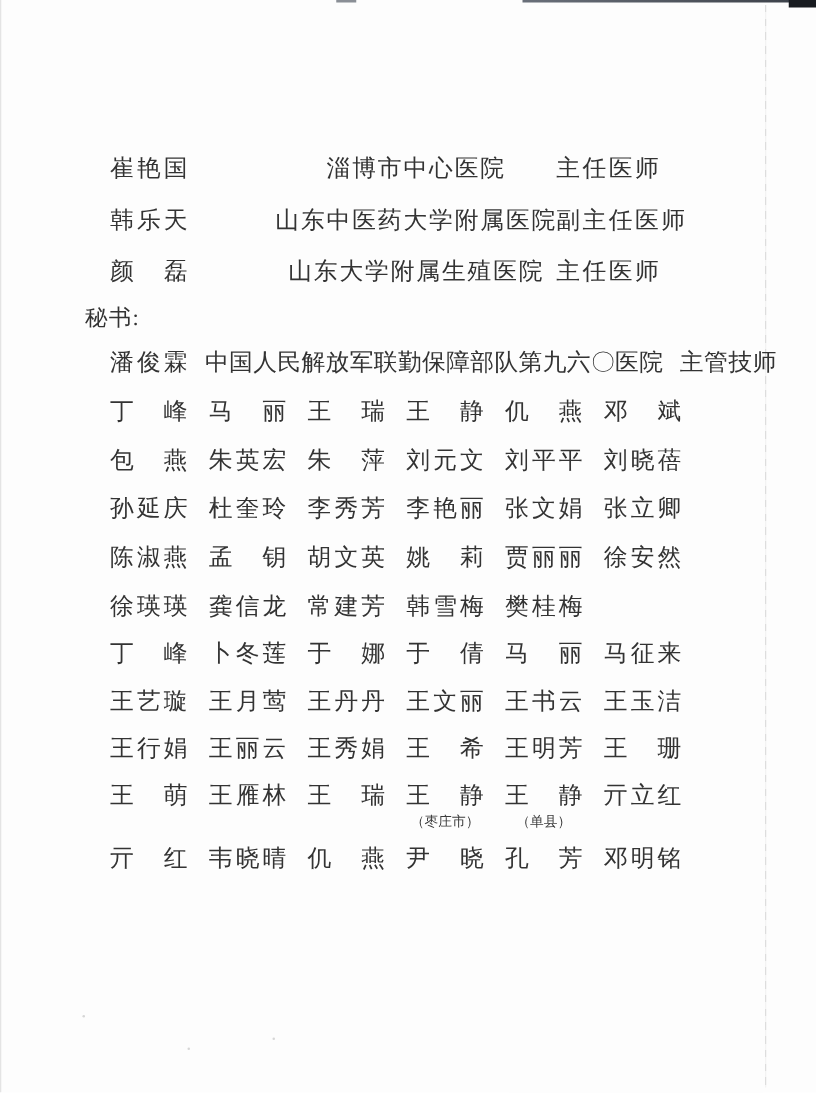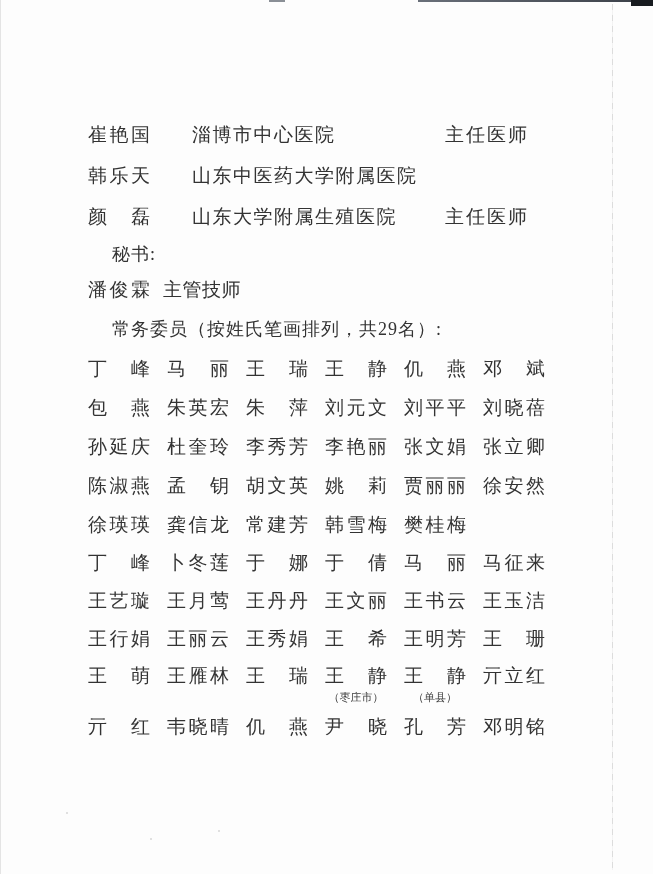--- a/index.html
+++ b/index.html
@@ -21,24 +21,24 @@
   .art-fold-line{position:absolute;top:4px;left:612px;width:1px;height:866px;background:repeating-linear-gradient(to bottom,#d7d7d7 0 6px,#f1f1f1 6px 11px);opacity:.85;}
   .art-left-edge{position:absolute;top:0;left:0;width:1px;height:100%;background:#e4e4e4;}
   .speck{position:absolute;width:2px;height:2px;background:#d6d6d6;border-radius:50%;}
   .s1{left:66px;top:812px;} .s2{left:150px;top:838px;} .s3{left:218px;top:830px;}
 
   
   .content{position:absolute;top:0;left:0;width:100%;padding-top:114px;box-sizing:border-box;font-size:19px;}
 
   .leader-row{position:relative;height:41px;}
   .l-name{position:absolute;left:88px;top:50%;transform:translateY(-50%);width:62px;}
-  .l-org{position:absolute;left:192px;top:50%;transform:translateY(-50%);width:250px;letter-spacing:1.5px;white-space:nowrap;}
+  .l-org{position:absolute;left:208px;top:50%;transform:translateY(-50%);width:250px;text-align:center;letter-spacing:1.5px;white-space:nowrap;}
   .l-title{position:absolute;left:445px;top:50%;transform:translateY(-50%);width:175px;letter-spacing:2px;white-space:nowrap;}
 
-  .heading{display:flex;align-items:center;margin-left:112px;font-size:18px;letter-spacing:1px;white-space:nowrap;}
+  .heading{display:flex;align-items:center;margin-left:68px;font-size:18px;letter-spacing:1px;white-space:nowrap;}
   .h-secretary{height:34px;}
   .h-standing{height:40px;}
   .h-members{height:42px;}
 
   .sec-row{display:flex;align-items:center;height:38px;margin-left:88px;white-space:nowrap;}
   .sec-name{width:62px;flex:0 0 62px;}
   .sec-org{margin-left:14px;letter-spacing:0.3px;}
   .sec-title{margin-left:13px;letter-spacing:0.5px;}
 
   .name-row{display:grid;grid-template-columns:repeat(6,62px);column-gap:17px;margin-left:88px;height:39px;align-items:center;}
@@ -75,42 +75,43 @@
       <div class="l-org">淄博市中心医院</div>
       <div class="l-title">主任医师</div>
     </div>
     <div class="leader-row">
       <div class="l-name spread">
           <span>韩</span>
           <span>乐</span>
           <span>天</span>
         </div>
       <div class="l-org">山东中医药大学附属医院</div>
+      <div class="l-title">副主任医师</div>
     </div>
     <div class="leader-row">
       <div class="l-name spread">
           <span>颜</span>
           <span>磊</span>
         </div>
       <div class="l-org">山东大学附属生殖医院</div>
       <div class="l-title">主任医师</div>
     </div>
 
     <div class="heading h-secretary">秘书:</div>
 
     <div class="sec-row">
       <div class="sec-name spread">
           <span>潘</span>
           <span>俊</span>
           <span>霖</span>
         </div>
+      <div class="sec-org">中国人民解放军联勤保障部队第九六〇医院</div>
       <div class="sec-title">主管技师</div>
     </div>
 
-    <div class="heading h-standing">常务委员（按姓氏笔画排列，共29名）:</div>
 
     <div id="standing-grid" class="standing">
         <div class="name-row">
           <div class="cell">
             <div class="nm spread">
               <span>丁</span>
               <span>峰</span>
             </div>
           </div>
           <div class="cell">

